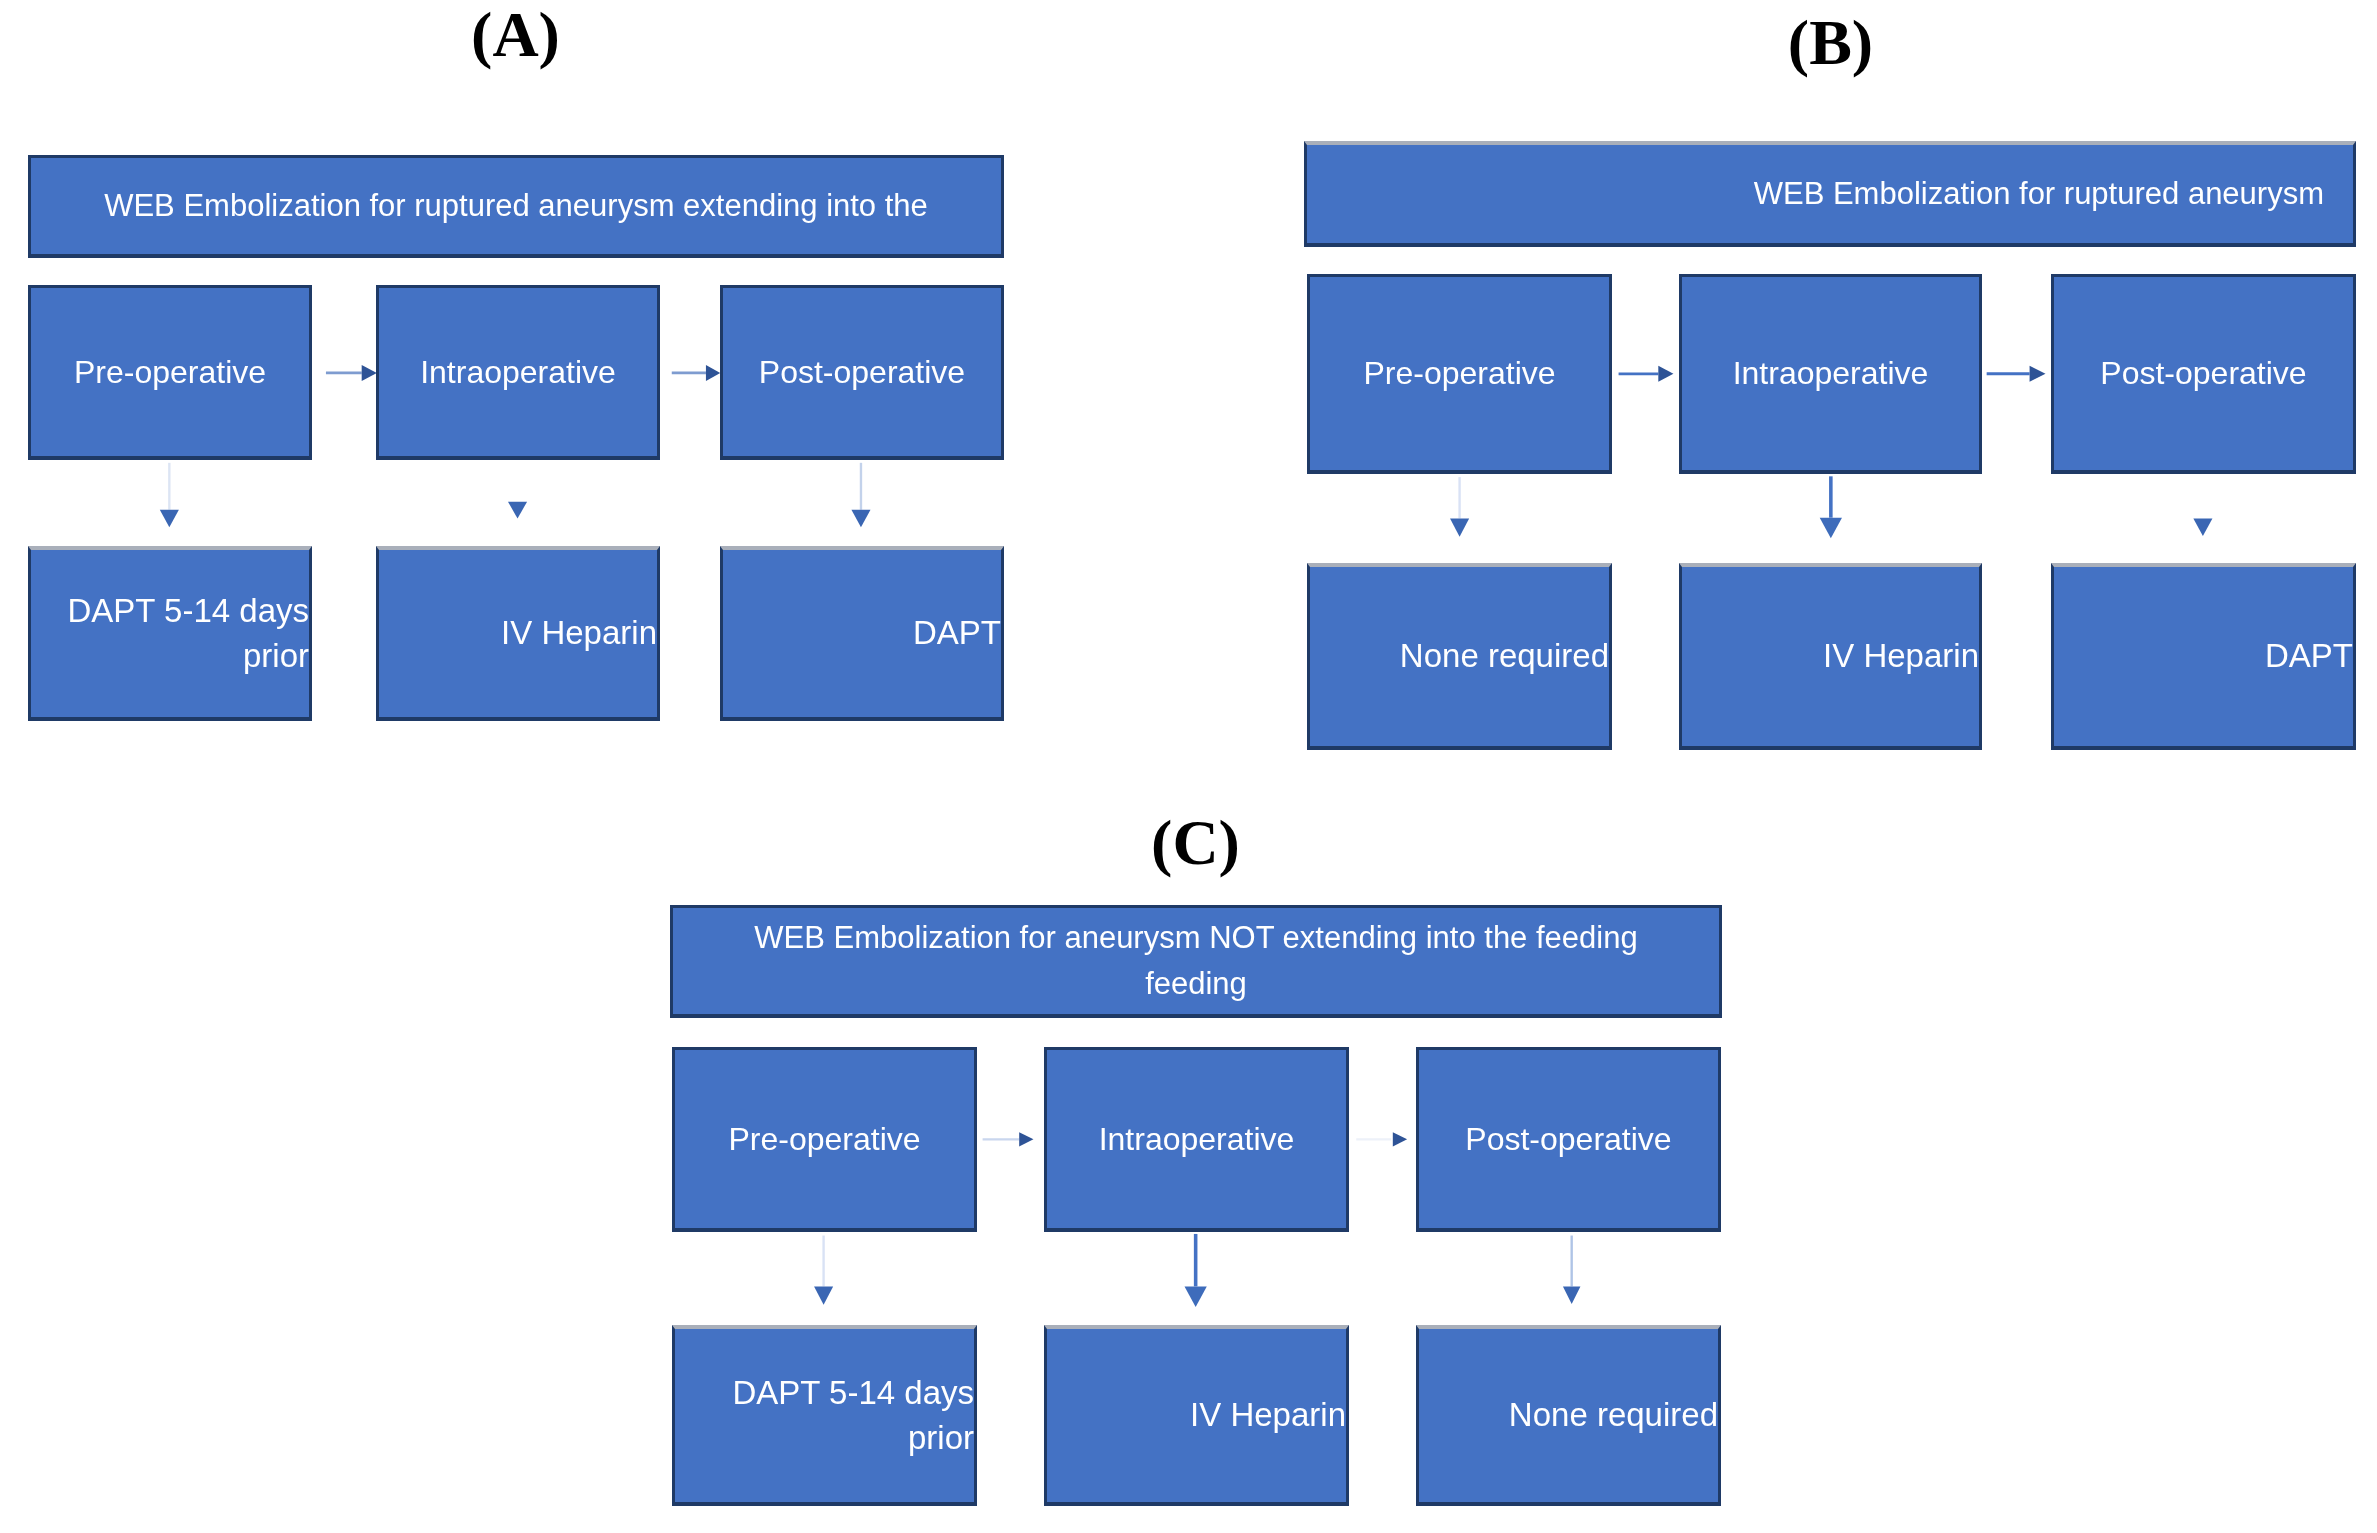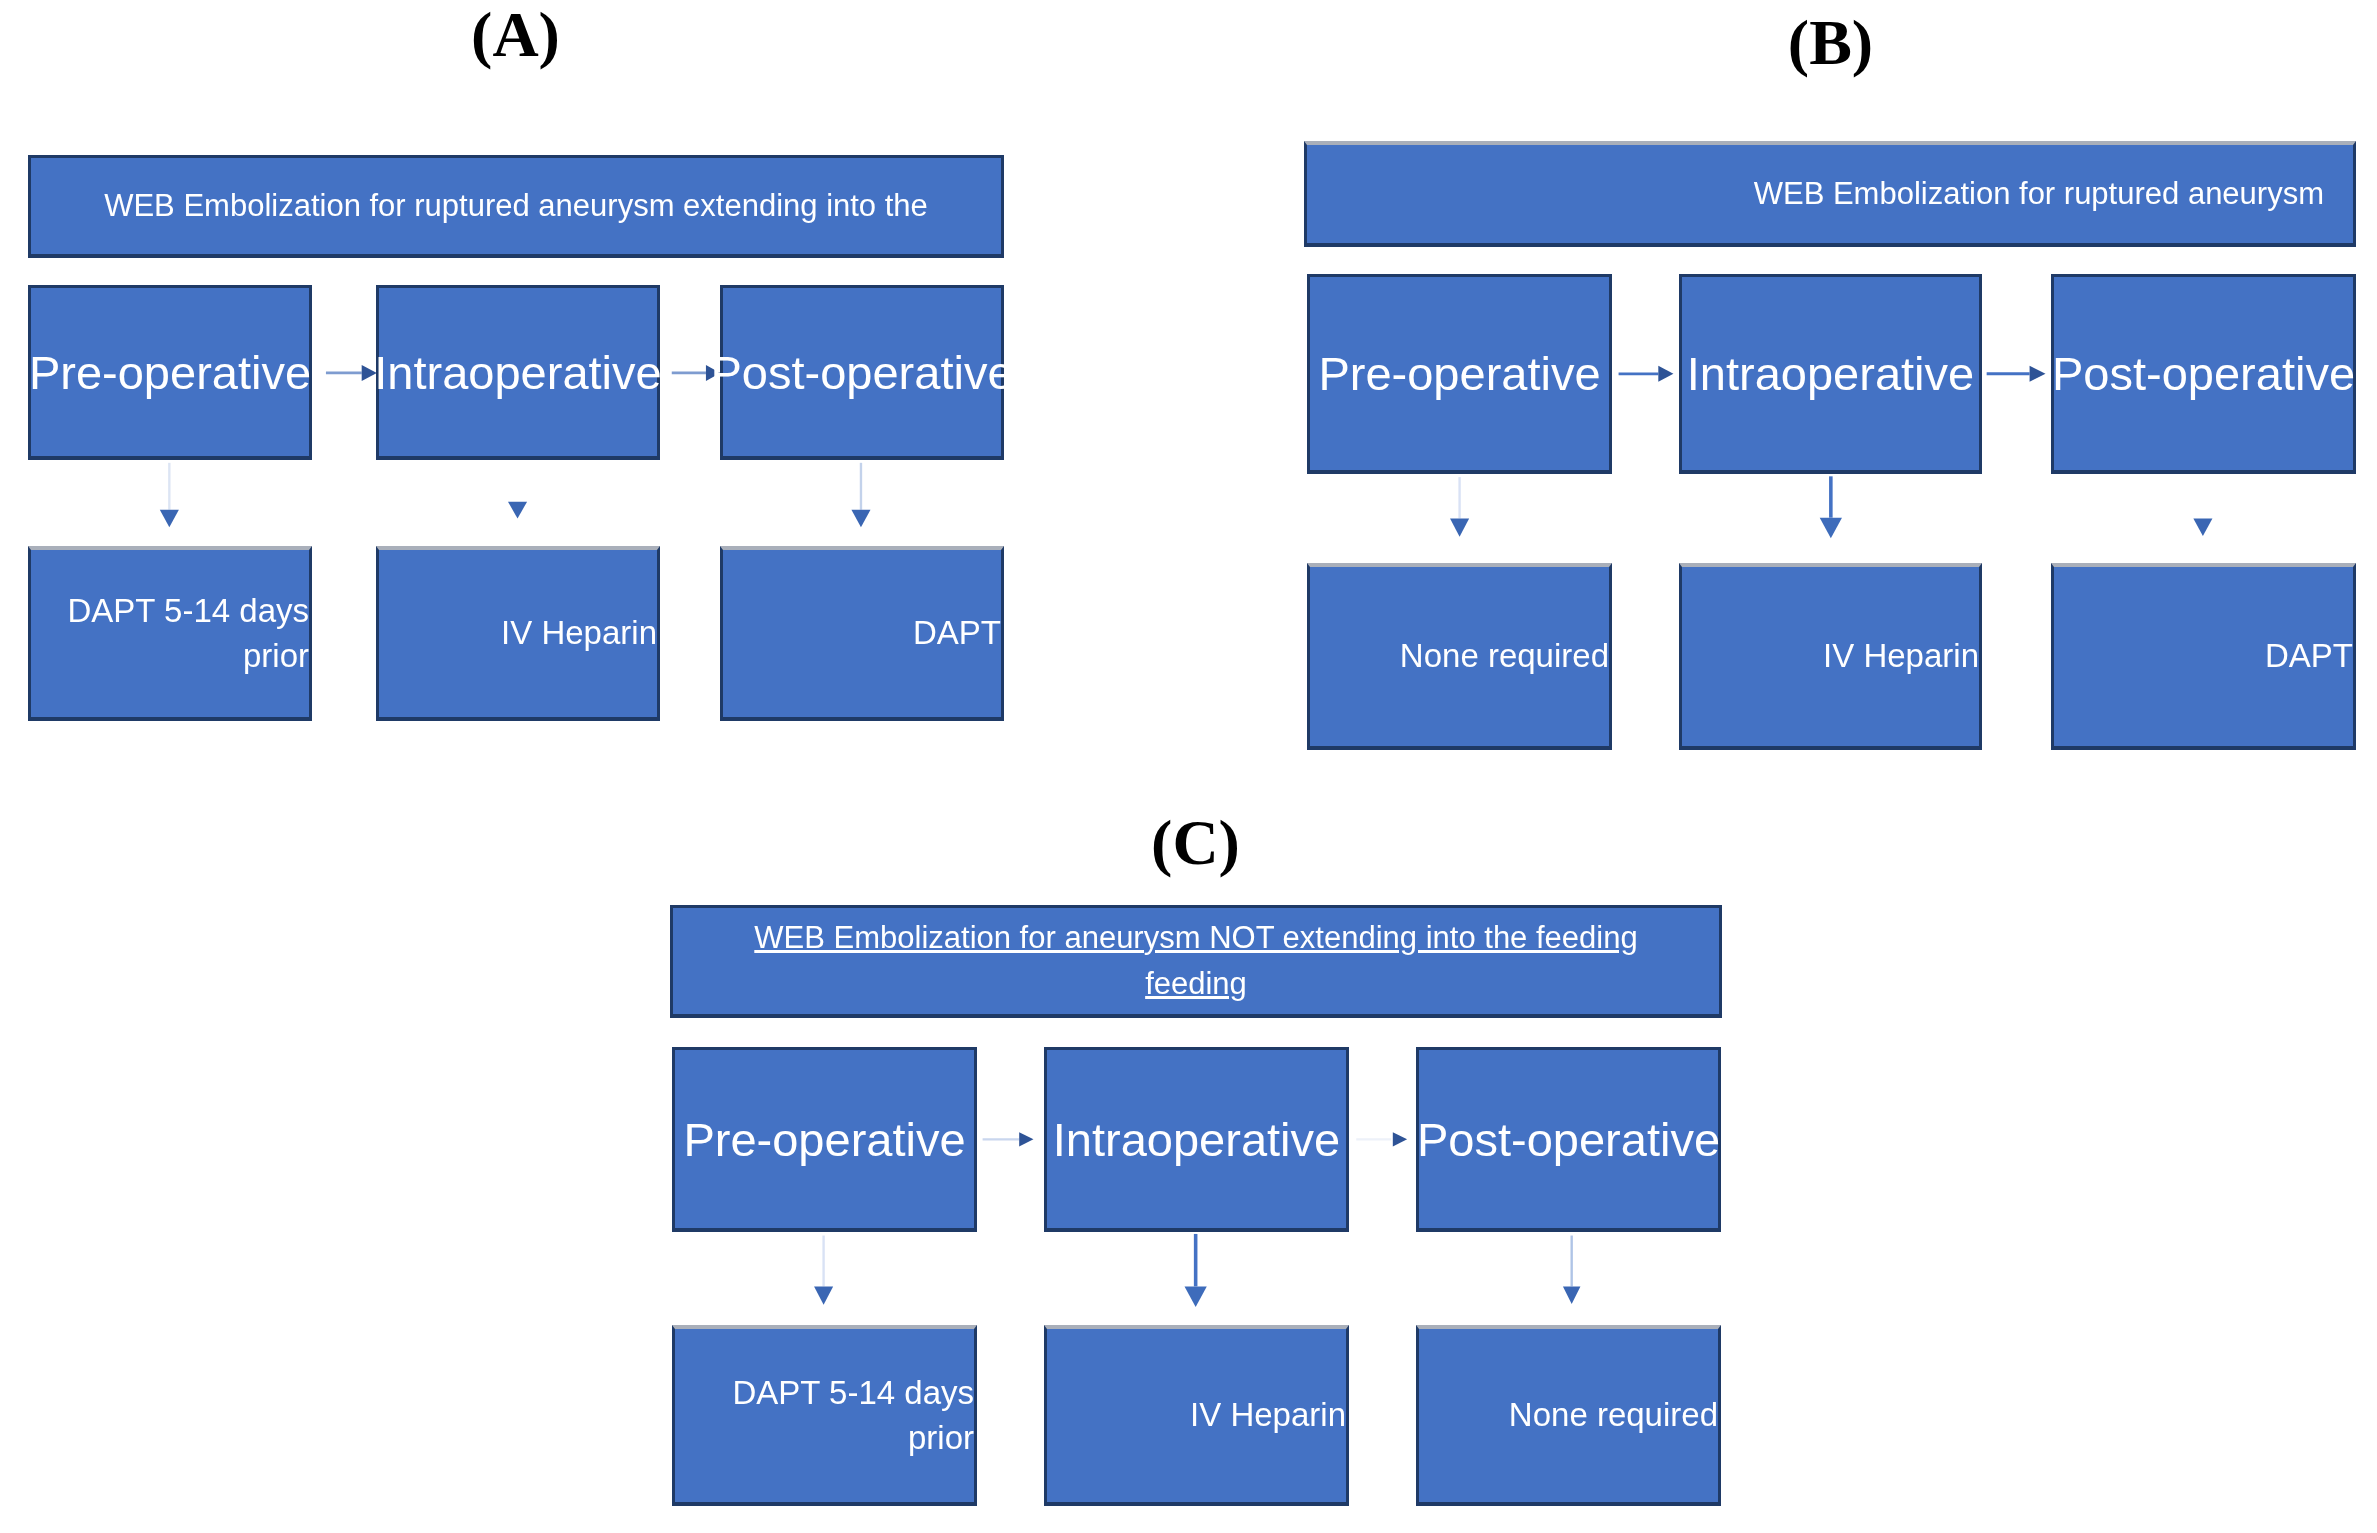--- a/index.html
+++ b/index.html
@@ -34,21 +34,21 @@
     border-bottom-width:4.8px;
     color:#ffffff;
     display:flex;
     flex-direction:column;
     align-items:center;
     justify-content:center;
     text-align:center;
   }
   .title-box { font-size:31px; line-height:1.5; padding:0 29px; }
   .title-box span { display:block; white-space:nowrap; }
-  .stage-box { font-size:47px; white-space:nowrap; }
+  .stage-box { font-size:32px; white-space:nowrap; }
   .treat-box { font-size:33px; line-height:1.35; }
   .treat-box span { display:block; white-space:nowrap; }
   .gray-top { border-top-color:#A9AFBA; border-top-width:4px;align-items:flex-end; }
 </style>
 </head>
 <body>
 
 <div class="canvas">
 
   <svg class="arrows" viewBox="0 0 2990 1928" xmlns="http://www.w3.org/2000/svg">
@@ -152,21 +152,21 @@
   </div>
   <div class="box treat-box gray-top" style="left:1679px; top:563px; width:303px; height:187px;">
     <span>IV Heparin</span>
   </div>
   <div class="box treat-box gray-top" style="left:2051px; top:563px; width:305px; height:187px;">
     <span>DAPT</span>
   </div>
 
   <div class="panel-label" style="left:1116px; top:808px; width:159px;">(C)</div>
 
-  <div class="box title-box" style="left:670px; top:905px; width:1052px; height:113px;text-decoration:underline;">
+  <div class="box title-box" style="left:670px; top:905px; width:1052px; height:113px;">
     <span>WEB Embolization for aneurysm NOT extending into the feeding</span>
     <span>feeding</span>
   </div>
 
   <div class="box stage-box" style="left:672px; top:1047px; width:305px; height:185px;">Pre-operative</div>
   <div class="box stage-box" style="left:1044px; top:1047px; width:305px; height:185px;">Intraoperative</div>
   <div class="box stage-box" style="left:1416px; top:1047px; width:305px; height:185px;">Post-operative</div>
 
   <div class="box treat-box gray-top" style="left:672px; top:1325px; width:305px; height:181px;">
     <span>DAPT 5-14 days</span>

